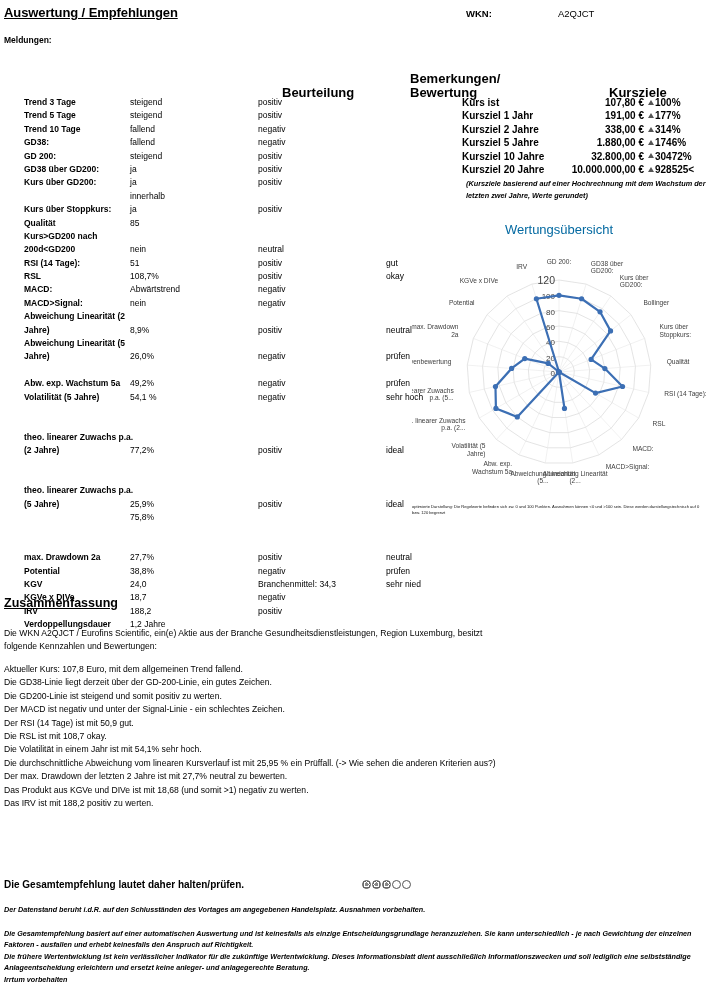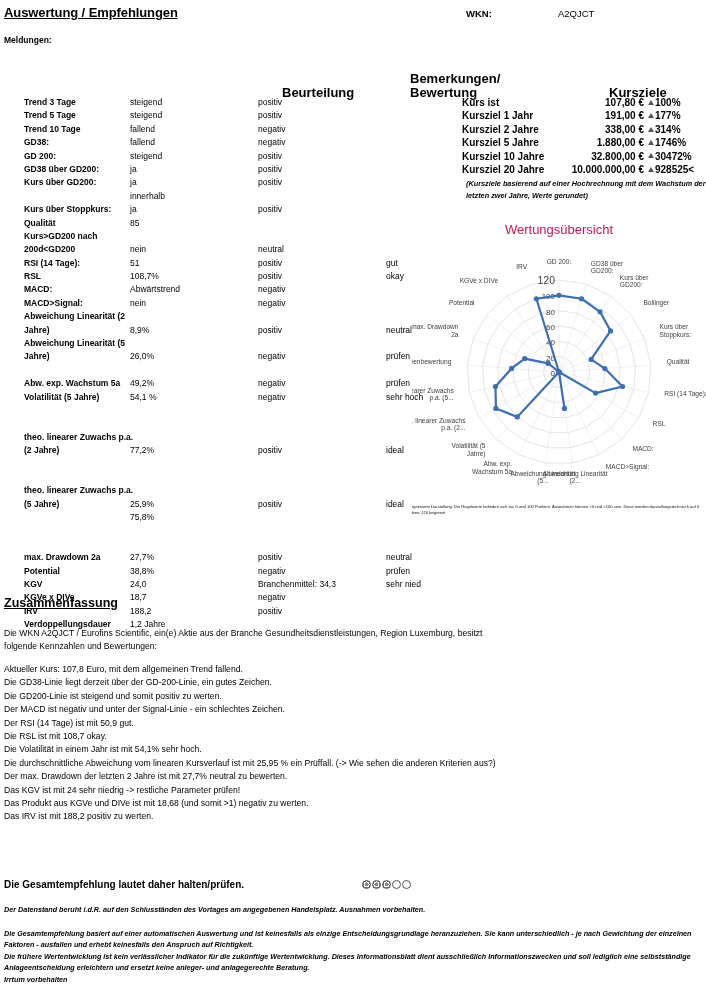--- a/index.html
+++ b/index.html
@@ -123,21 +123,21 @@
   
   #radar-panel {
     left: 412px; top: 222px;
     width: 294px; height: 300px;
   }
   #radar-title {
     position: absolute; left: 0; top: 0;
     width: 294px;
     text-align: center;
     font-size: 13px;
-    color: #be185d;
+    color: #0369a1;
   }
   #radar-svg {
     position: absolute; left: 0; top: 22px;
   }
   #radar-foot {
     position: absolute; left: 0px; top: 282px;
     width: 294px;
     font-size: 4.1px;
     line-height: 6px;
     color: #111;
@@ -604,21 +604,20 @@
 <div class="abs" id="summary-lines">
     <div>Aktueller Kurs: 107,8 Euro, mit dem allgemeinen Trend fallend.</div>
     <div>Die GD38-Linie liegt derzeit über der GD-200-Linie, ein gutes Zeichen.</div>
     <div>Die GD200-Linie ist steigend und somit positiv zu werten.</div>
     <div>Der MACD ist negativ und unter der Signal-Linie - ein schlechtes Zeichen.</div>
     <div>Der RSI (14 Tage) ist mit 50,9 gut.</div>
     <div>Die RSL ist mit 108,7 okay.</div>
     <div>Die Volatilität in einem Jahr ist mit 54,1% sehr hoch.</div>
     <div>Die durchschnittliche Abweichung vom linearen Kursverlauf ist mit 25,95 % ein Prüffall. (-&gt; Wie sehen die anderen Kriterien aus?)</div>
     <div>Der max. Drawdown der letzten 2 Jahre ist mit  27,7% neutral zu bewerten.</div>
-    <div>Das KGV ist mit 24 sehr niedrig -&gt; restliche Parameter prüfen!</div>
     <div>Das Produkt aus KGVe und DIVe ist mit 18,68 (und somit &gt;1) negativ zu werten.</div>
     <div>Das IRV ist mit 188,2 positiv zu werten.</div>
   </div>
 
 <div class="abs" id="recommendation">Die Gesamtempfehlung lautet daher halten/prüfen.</div>
 <div class="abs" id="rating-dots"><span class="dot filled"></span><span class="dot filled"></span><span class="dot filled"></span><span class="dot"></span><span class="dot"></span></div>
 
 <div class="abs" id="disclaimer-1">Der Datenstand beruht i.d.R. auf den Schlusständen des Vortages am angegebenen Handelsplatz. Ausnahmen vorbehalten.</div>
 <div class="abs" id="disclaimer-2">Die Gesamtempfehlung basiert auf einer automatischen Auswertung und ist keinesfalls als einzige Entscheidungsgrundlage heranzuziehen. Sie kann unterschiedlich - je nach Gewichtung der einzelnen Faktoren - ausfallen und erhebt keinesfalls den Anspruch auf Richtigkeit.</div>
 <div class="abs" id="disclaimer-3">Die frühere Wertentwicklung ist kein verlässlicher Indikator für die zukünftige Wertentwicklung. Dieses Informationsblatt dient ausschließlich Informationszwecken und soll lediglich eine selbstständige Anlageentscheidung erleichtern und ersetzt keine anleger- und anlagegerechte Beratung.</div>

